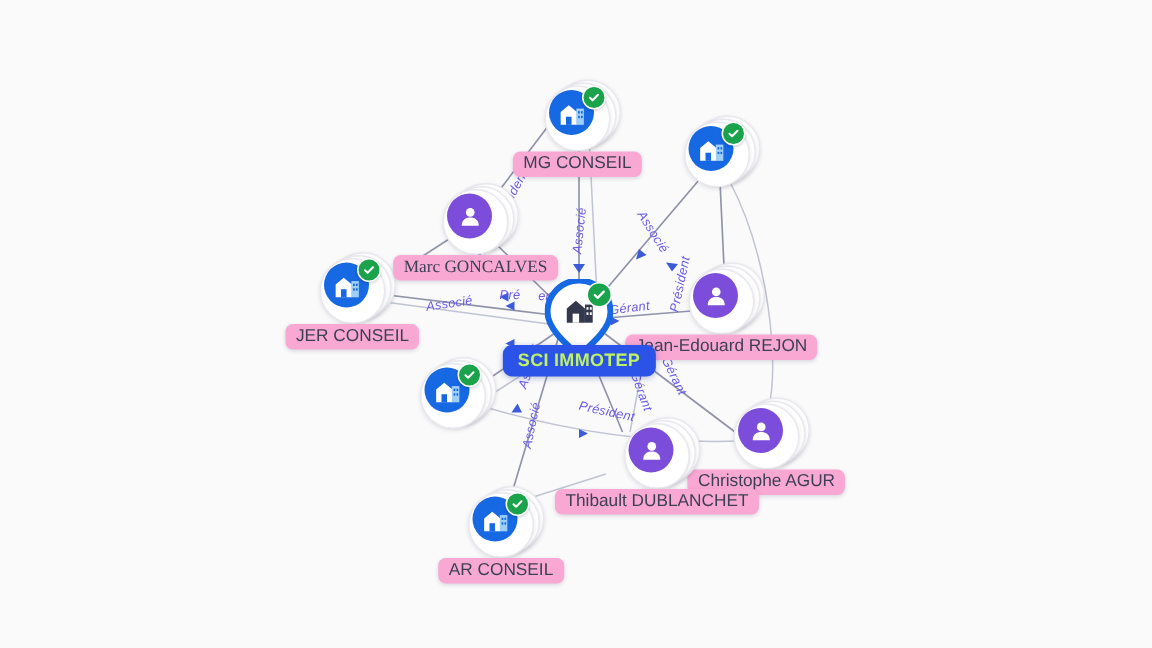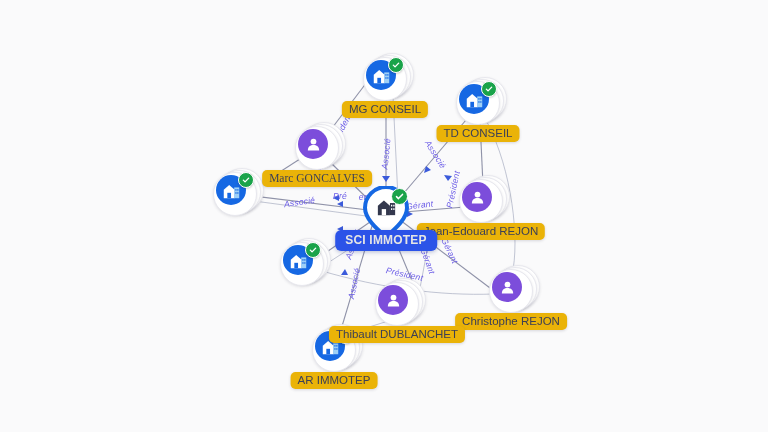--- a/index.html
+++ b/index.html
@@ -45,21 +45,21 @@
     width:14px;height:14px;border-radius:50%;
     background:#1aa34a;border:1.5px solid #fff;
     display:flex;align-items:center;justify-content:center;
     box-shadow:0 1px 2px rgba(0,0,0,.18);
   }
   .badge svg{display:block;}
 
   .label{
     position:absolute;left:50%;transform:translateX(-50%);
     top:44px;white-space:nowrap;
-    background:#eab308;border-radius:5px;
+    background:#f9a8d4;border-radius:5px;
     padding:2px 7px 3px 7px;
     font-size:11.5px;color:#3d4055;
     box-shadow:0 1px 3px rgba(30,30,60,.16);
   }
 
   
   .pin-node{position:absolute;transform:translate(-50%,-50%);}
   .pin-wrap{position:relative;width:46px;height:52px;}
   .pin-svg{position:absolute;top:0;left:0;}
   .pin-icon{
@@ -68,21 +68,21 @@
   }
   .pin-badge{
     position:absolute;top:2px;left:28px;
     width:15px;height:15px;border-radius:50%;
     background:#1aa34a;border:1.5px solid #fff;
     display:flex;align-items:center;justify-content:center;
   }
   .center-label{
     position:absolute;left:50%;transform:translateX(-50%);
     top:44px;white-space:nowrap;
-    background:#2b53e8;color:#e5e5e5;border-radius:6px;
+    background:#2b53e8;color:#bef264;border-radius:6px;
     padding:3px 10px 4px 10px;
     font-size:12px;font-weight:bold;letter-spacing:.2px;
     box-shadow:0 1px 4px rgba(20,40,120,.3);
   }
 </style>
 </head>
 <body>
 
 <svg id="graph" viewBox="0 0 768 432" xmlns="http://www.w3.org/2000/svg">
   <g>
@@ -196,21 +196,20 @@
             <rect x="19.5" y="13.2" width="1.5" height="2" fill="#1668e3"></rect>
             <rect x="6.6" y="14" width="4.8" height="7" fill="#1668e3"></rect>
           </svg>
         </div>
         <div class="badge">
           <svg width="8" height="8" viewBox="0 0 12 12">
             <path d="M2 6.2 L4.6 8.8 L10 3.2" stroke="#fff" stroke-width="2" fill="none" stroke-linecap="round" stroke-linejoin="round"></path>
           </svg>
         </div>
       </div>
-      <div class="label">TD CONSEIL</div>
     </div>
     <div class="node" style="left: 235px; top: 194px;">
       <div class="stack">
         <div class="sh sh1"></div>
         <div class="sh sh2"></div>
         <div class="sh sh3"></div>
         <div class="disc company">
           <svg width="19" height="17" viewBox="0 0 24 22">
             <path d="M2 21 V10 L9 4 L16 10 V21 Z" fill="#ffffff"></path>
             <rect x="15.5" y="7" width="6.5" height="14" fill="#9ed0f7"></rect>
@@ -220,20 +219,21 @@
             <rect x="19.5" y="13.2" width="1.5" height="2" fill="#1668e3"></rect>
             <rect x="6.6" y="14" width="4.8" height="7" fill="#1668e3"></rect>
           </svg>
         </div>
         <div class="badge">
           <svg width="8" height="8" viewBox="0 0 12 12">
             <path d="M2 6.2 L4.6 8.8 L10 3.2" stroke="#fff" stroke-width="2" fill="none" stroke-linecap="round" stroke-linejoin="round"></path>
           </svg>
         </div>
       </div>
+      <div class="label">JER CONSEIL</div>
     </div>
     <div class="node" style="left: 302px; top: 264px;">
       <div class="stack">
         <div class="sh sh1"></div>
         <div class="sh sh2"></div>
         <div class="sh sh3"></div>
         <div class="disc company">
           <svg width="19" height="17" viewBox="0 0 24 22">
             <path d="M2 21 V10 L9 4 L16 10 V21 Z" fill="#ffffff"></path>
             <rect x="15.5" y="7" width="6.5" height="14" fill="#9ed0f7"></rect>
@@ -266,21 +266,21 @@
             <rect x="19.5" y="13.2" width="1.5" height="2" fill="#1668e3"></rect>
             <rect x="6.6" y="14" width="4.8" height="7" fill="#1668e3"></rect>
           </svg>
         </div>
         <div class="badge">
           <svg width="8" height="8" viewBox="0 0 12 12">
             <path d="M2 6.2 L4.6 8.8 L10 3.2" stroke="#fff" stroke-width="2" fill="none" stroke-linecap="round" stroke-linejoin="round"></path>
           </svg>
         </div>
       </div>
-      <div class="label">AR IMMOTEP</div>
+      <div class="label">AR CONSEIL</div>
     </div>
     <div class="node" style="left: 317px; top: 148px; font-family: Liberation Serif, serif;">
       <div class="stack">
         <div class="sh sh1"></div>
         <div class="sh sh2"></div>
         <div class="sh sh3"></div>
         <div class="disc person">
           <svg width="17" height="17" viewBox="0 0 20 20">
             <circle cx="10" cy="6.6" r="3.4" fill="#fff"></circle>
             <path d="M3.3 17 C3.3 12.6 6.4 10.6 10 10.6 C13.6 10.6 16.7 12.6 16.7 17 Z" fill="#fff"></path>
@@ -308,23 +308,23 @@
         <div class="sh sh1"></div>
         <div class="sh sh2"></div>
         <div class="sh sh3"></div>
         <div class="disc person">
           <svg width="17" height="17" viewBox="0 0 20 20">
             <circle cx="10" cy="6.6" r="3.4" fill="#fff"></circle>
             <path d="M3.3 17 C3.3 12.6 6.4 10.6 10 10.6 C13.6 10.6 16.7 12.6 16.7 17 Z" fill="#fff"></path>
           </svg>
         </div>
       </div>
-      <div class="label">Christophe REJON</div>
-    </div>
-    <div class="node" style="left: 397px; top: 304px;">
+      <div class="label">Christophe AGUR</div>
+    </div>
+    <div class="node" style="left: 438px; top: 304px;">
       <div class="stack">
         <div class="sh sh1"></div>
         <div class="sh sh2"></div>
         <div class="sh sh3"></div>
         <div class="disc person">
           <svg width="17" height="17" viewBox="0 0 20 20">
             <circle cx="10" cy="6.6" r="3.4" fill="#fff"></circle>
             <path d="M3.3 17 C3.3 12.6 6.4 10.6 10 10.6 C13.6 10.6 16.7 12.6 16.7 17 Z" fill="#fff"></path>
           </svg>
         </div>

